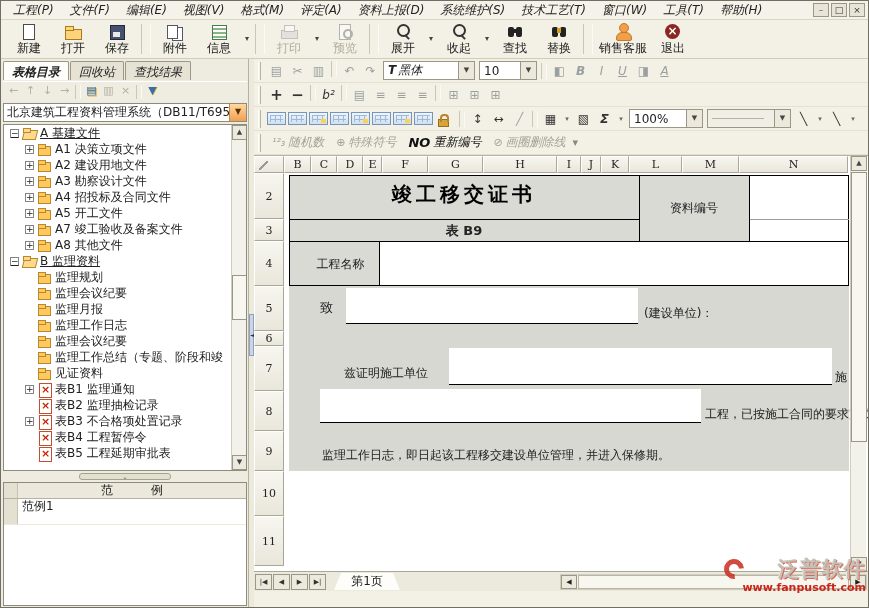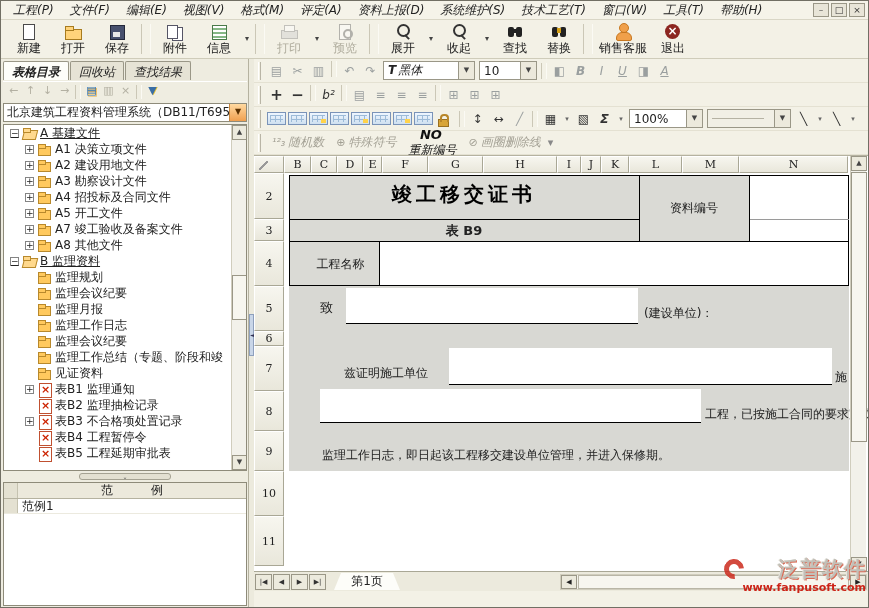--- a/index.html
+++ b/index.html
@@ -72,21 +72,21 @@
   #streescroll { position:absolute; right:0; top:0; width:15px; height:100%; background:#f2f1ea; border-left:1px solid #d0cdbd; }
   .sarr { position:absolute; left:0; width:15px; height:15px; background:#eceadd; border:1px solid #9a9787; font-size:7px; text-align:center; line-height:13px; color:#444; }
   #streescroll .up { top:0; } #streescroll .dn { bottom:0; }
   #streescroll .thumb { position:absolute; left:0; top:150px; width:15px; height:45px; background:#f7f6ef; border:1px solid #9a9787; }
   #ssplit { position:absolute; left:2px; top:413px; width:244px; height:9px; }
   #ssplit .pill { margin:1px auto; width:92px; height:7px; background:#e3e0d1; border:1px solid #a5a292; border-radius:3px; font-size:6px; line-height:5px; text-align:center; color:#555; }
   #sexample { position:absolute; left:2px; top:423px; width:244px; height:124px; background:#fff; border:1px solid #8e8b7a; }
   #sexample .hdr { height:16px; background:#ece9dc; border-bottom:1px solid #b5b2a0; display:flex; }
   #sexample .gut { width:14px; background:#e4e1d2; border-right:1px solid #c5c2b0; }
   #sexample .hlabel { flex:1; text-align:center; letter-spacing:38px; text-indent:38px; font-size:12px; line-height:15px; }
-  #sexample .row { height:15px; display:flex; border-bottom:1px solid #eceadf; }
+  #sexample .row { height:26px; display:flex; border-bottom:1px solid #eceadf; }
   #sexample .rlabel { flex:1; padding-left:4px; line-height:14px; font-size:12px; }
 
   
   #vsplit { position:absolute; left:248px; top:58px; width:5px; height:550px; background:#eceadd; }
   #vsplit .vh { position:absolute; left:0; top:255px; width:5px; height:42px; background:#c9d6e8; border:1px solid #8ea0bd; font-size:6px; line-height:40px; color:#335; text-align:center; }
 
   
   #main { position:absolute; left:253px; top:58px; width:616px; height:550px; background:#f3f1e6; }
   .trow { position:absolute; left:0; width:616px; height:24px; display:flex; align-items:center; border-bottom:1px solid #e4e1d2; padding-left:3px; }
   .grip { width:3px; height:18px; border-left:1px solid #fff; border-right:1px solid #b9b5a6; margin:0 5px 0 1px; }
@@ -104,21 +104,21 @@
   .fontT { font-weight:bold; font-size:12px; color:#222; margin-right:2px; }
   .lineglyph { width:52px; height:1px; background:#b5b2a3; margin:0 4px; }
   .mg { width:15px; height:13px; margin:2px 1px; background:linear-gradient(#eef6ff,#cfe0f0); border:1px solid #7a93b8; position:relative; }
   .mg::before { content:""; position:absolute; inset:2px; background:repeating-linear-gradient(180deg,#9dbbd8 0 1px,transparent 1px 4px),repeating-linear-gradient(90deg,#9dbbd8 0 1px,transparent 1px 5px); }
   .mg.mg2::after { content:""; position:absolute; right:1px; bottom:1px; width:5px; height:4px; background:#ffd24a; }
   .mglock { width:13px; height:14px; position:relative; margin:1px 2px; }
   .mglock::before { content:""; position:absolute; left:2px; top:7px; width:9px; height:6px; background:#d8a437; border:1px solid #9a7020; }
   .mglock::after { content:""; position:absolute; left:4px; top:2px; width:5px; height:6px; border:2px solid #b8862a; border-bottom:none; border-radius:4px 4px 0 0; }
   .lbtn { display:flex; align-items:center; margin:0 6px; font-size:12px; color:#a3a094; white-space:nowrap; }
   .lbtn .pre { margin-right:3px; font-size:11px; }
-  .lbtn.en { color:#111;flex-direction:column; }
+  .lbtn.en { color:#111; }
   .lbtn.en .pre { font-weight:bold; font-size:13px; }
   .lbtn.ddm { font-size:7px; color:#888; margin:0 1px; }
 
   
   #sheet { position:absolute; left:0; top:96px; width:616px; height:416px; background:#fff; border-top:1px solid #b5b2a0; }
   #colhead { position:absolute; left:0; top:0; height:17px; display:flex; }
   .ch,#corner,.rh { background:linear-gradient(#f7f6ef,#e9e7db); border-right:1px solid #a9a795; border-bottom:1px solid #a9a795; border-top:1px solid #fff; border-left:1px solid #fff; font-family:"DejaVu Serif","Liberation Serif",serif; font-size:11px; color:#222; text-align:center; }
   #corner { width:30px; height:17px; position:relative; }
   #corner::after { content:""; position:absolute; left:4px; top:4px; width:9px; height:9px; background:linear-gradient(135deg,transparent 44%,#999 44% 56%,transparent 56%); }
   .ch { height:17px; line-height:15px; }

